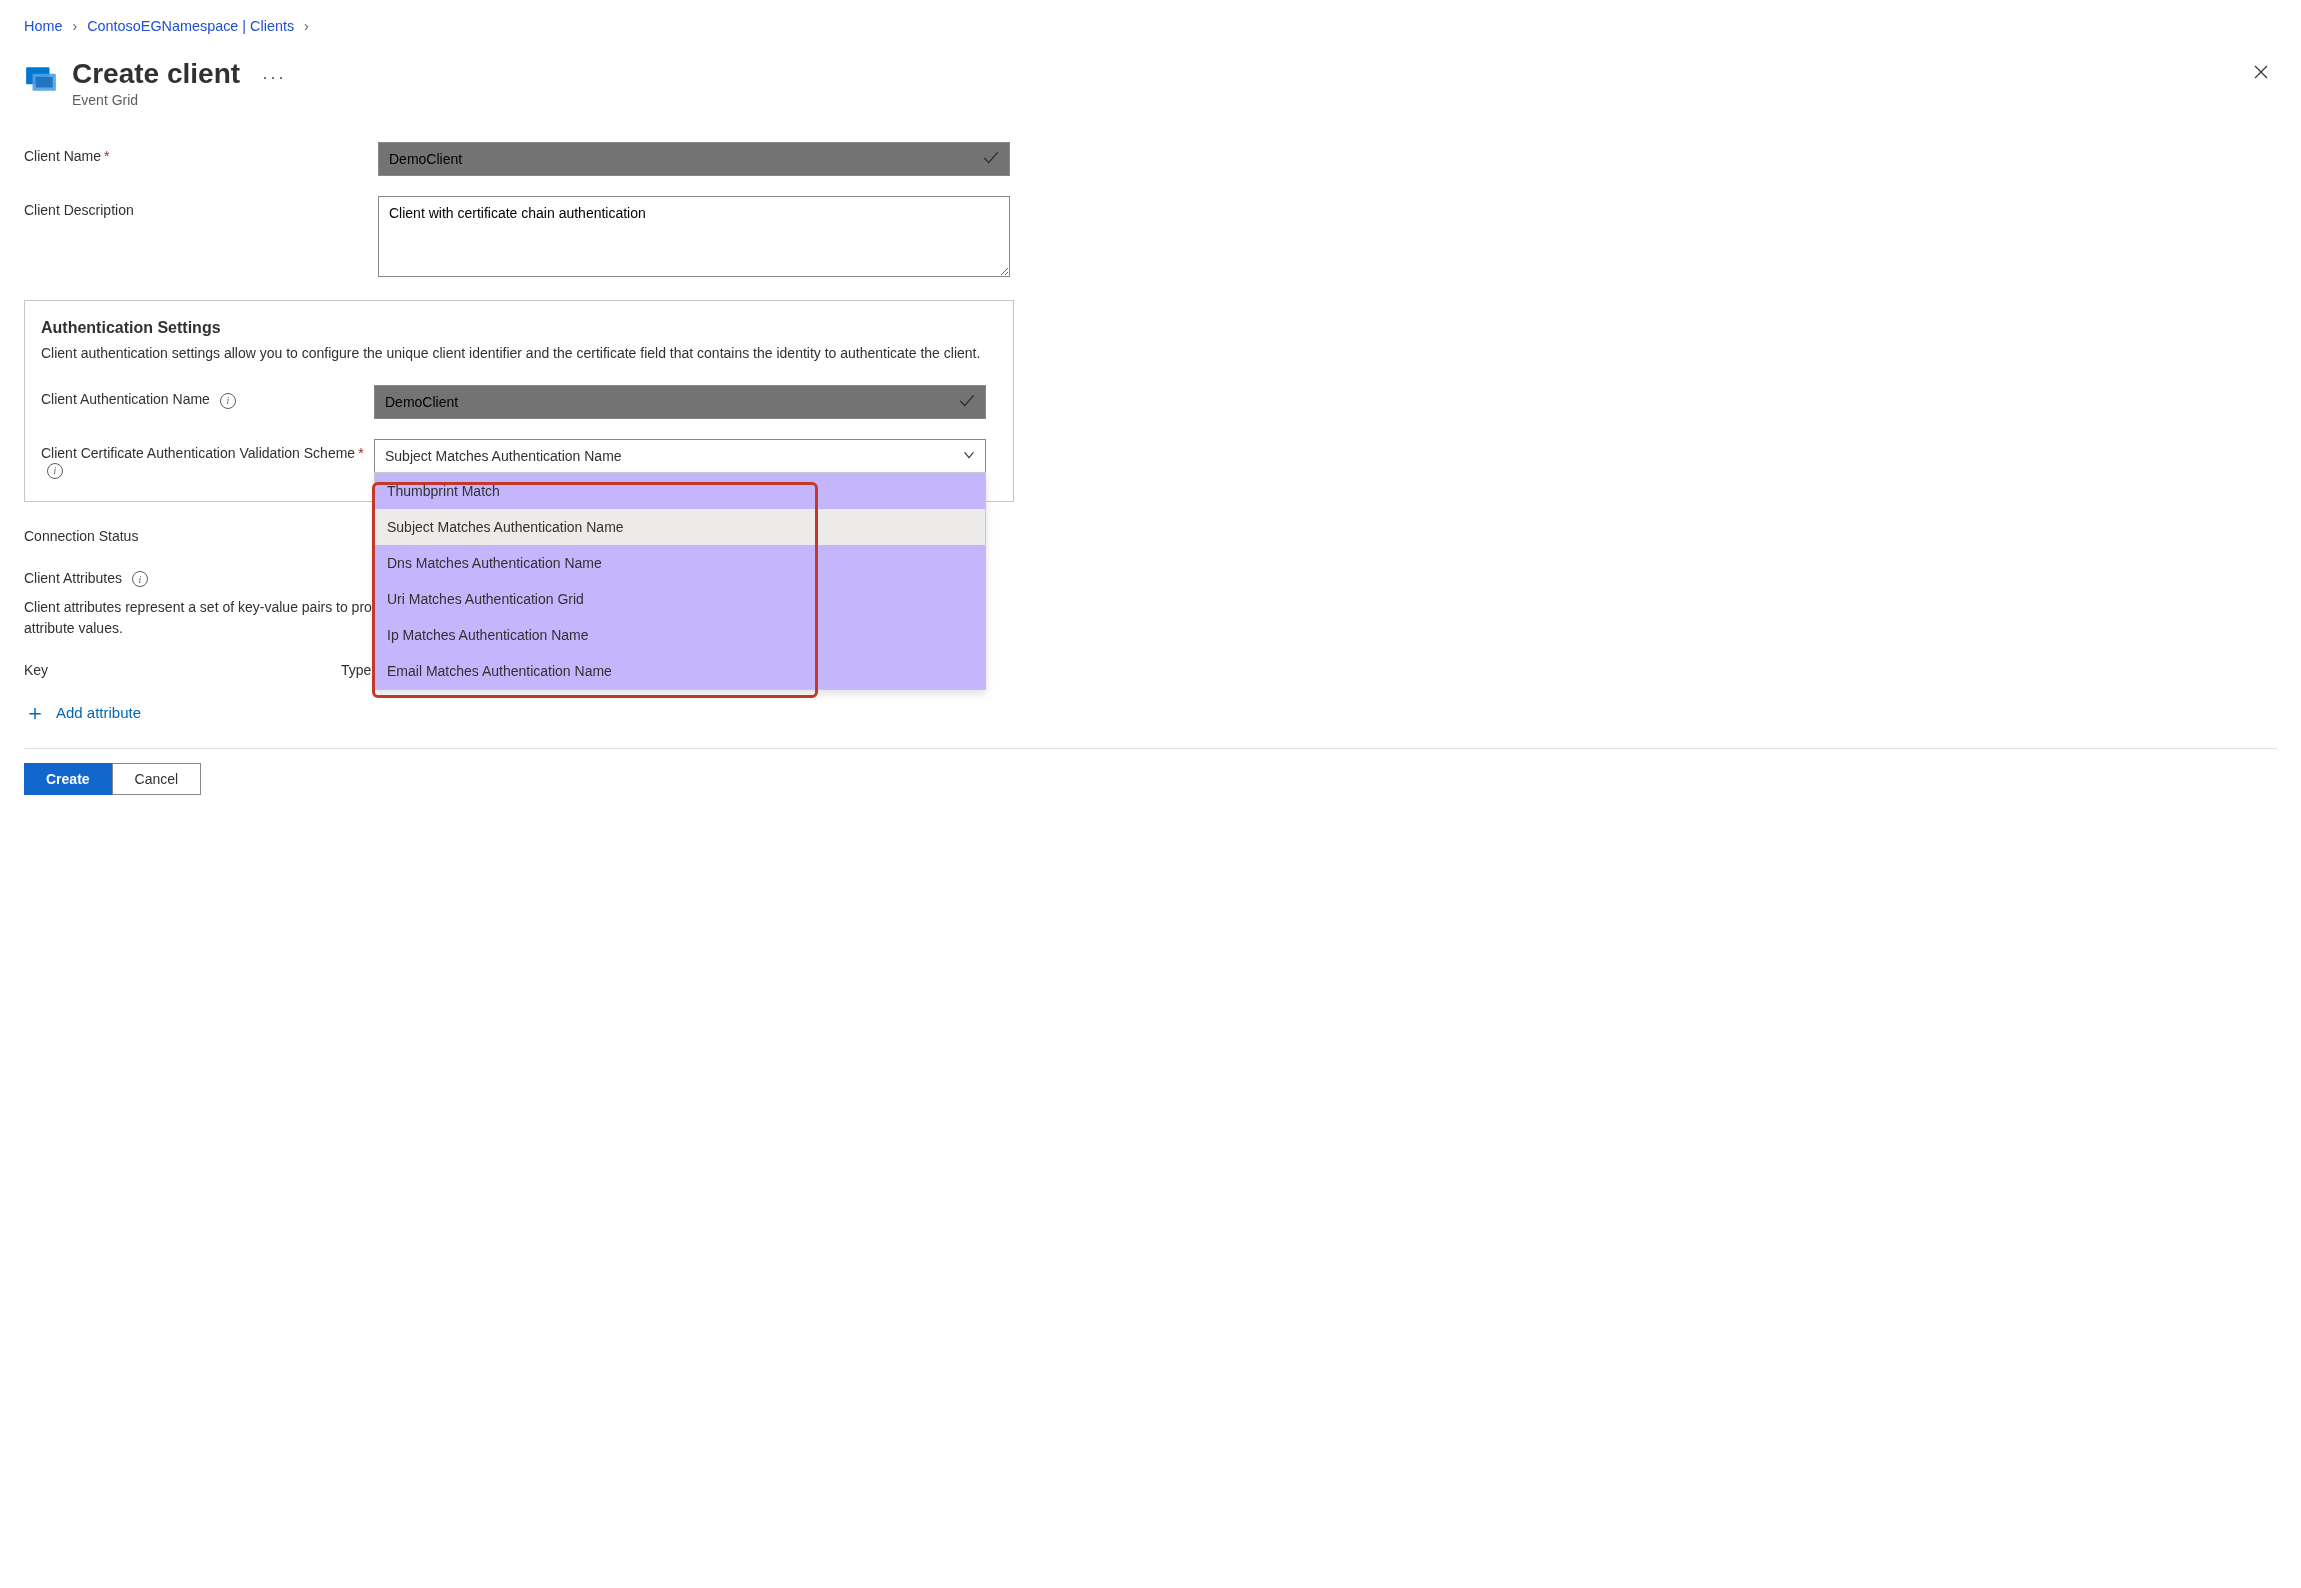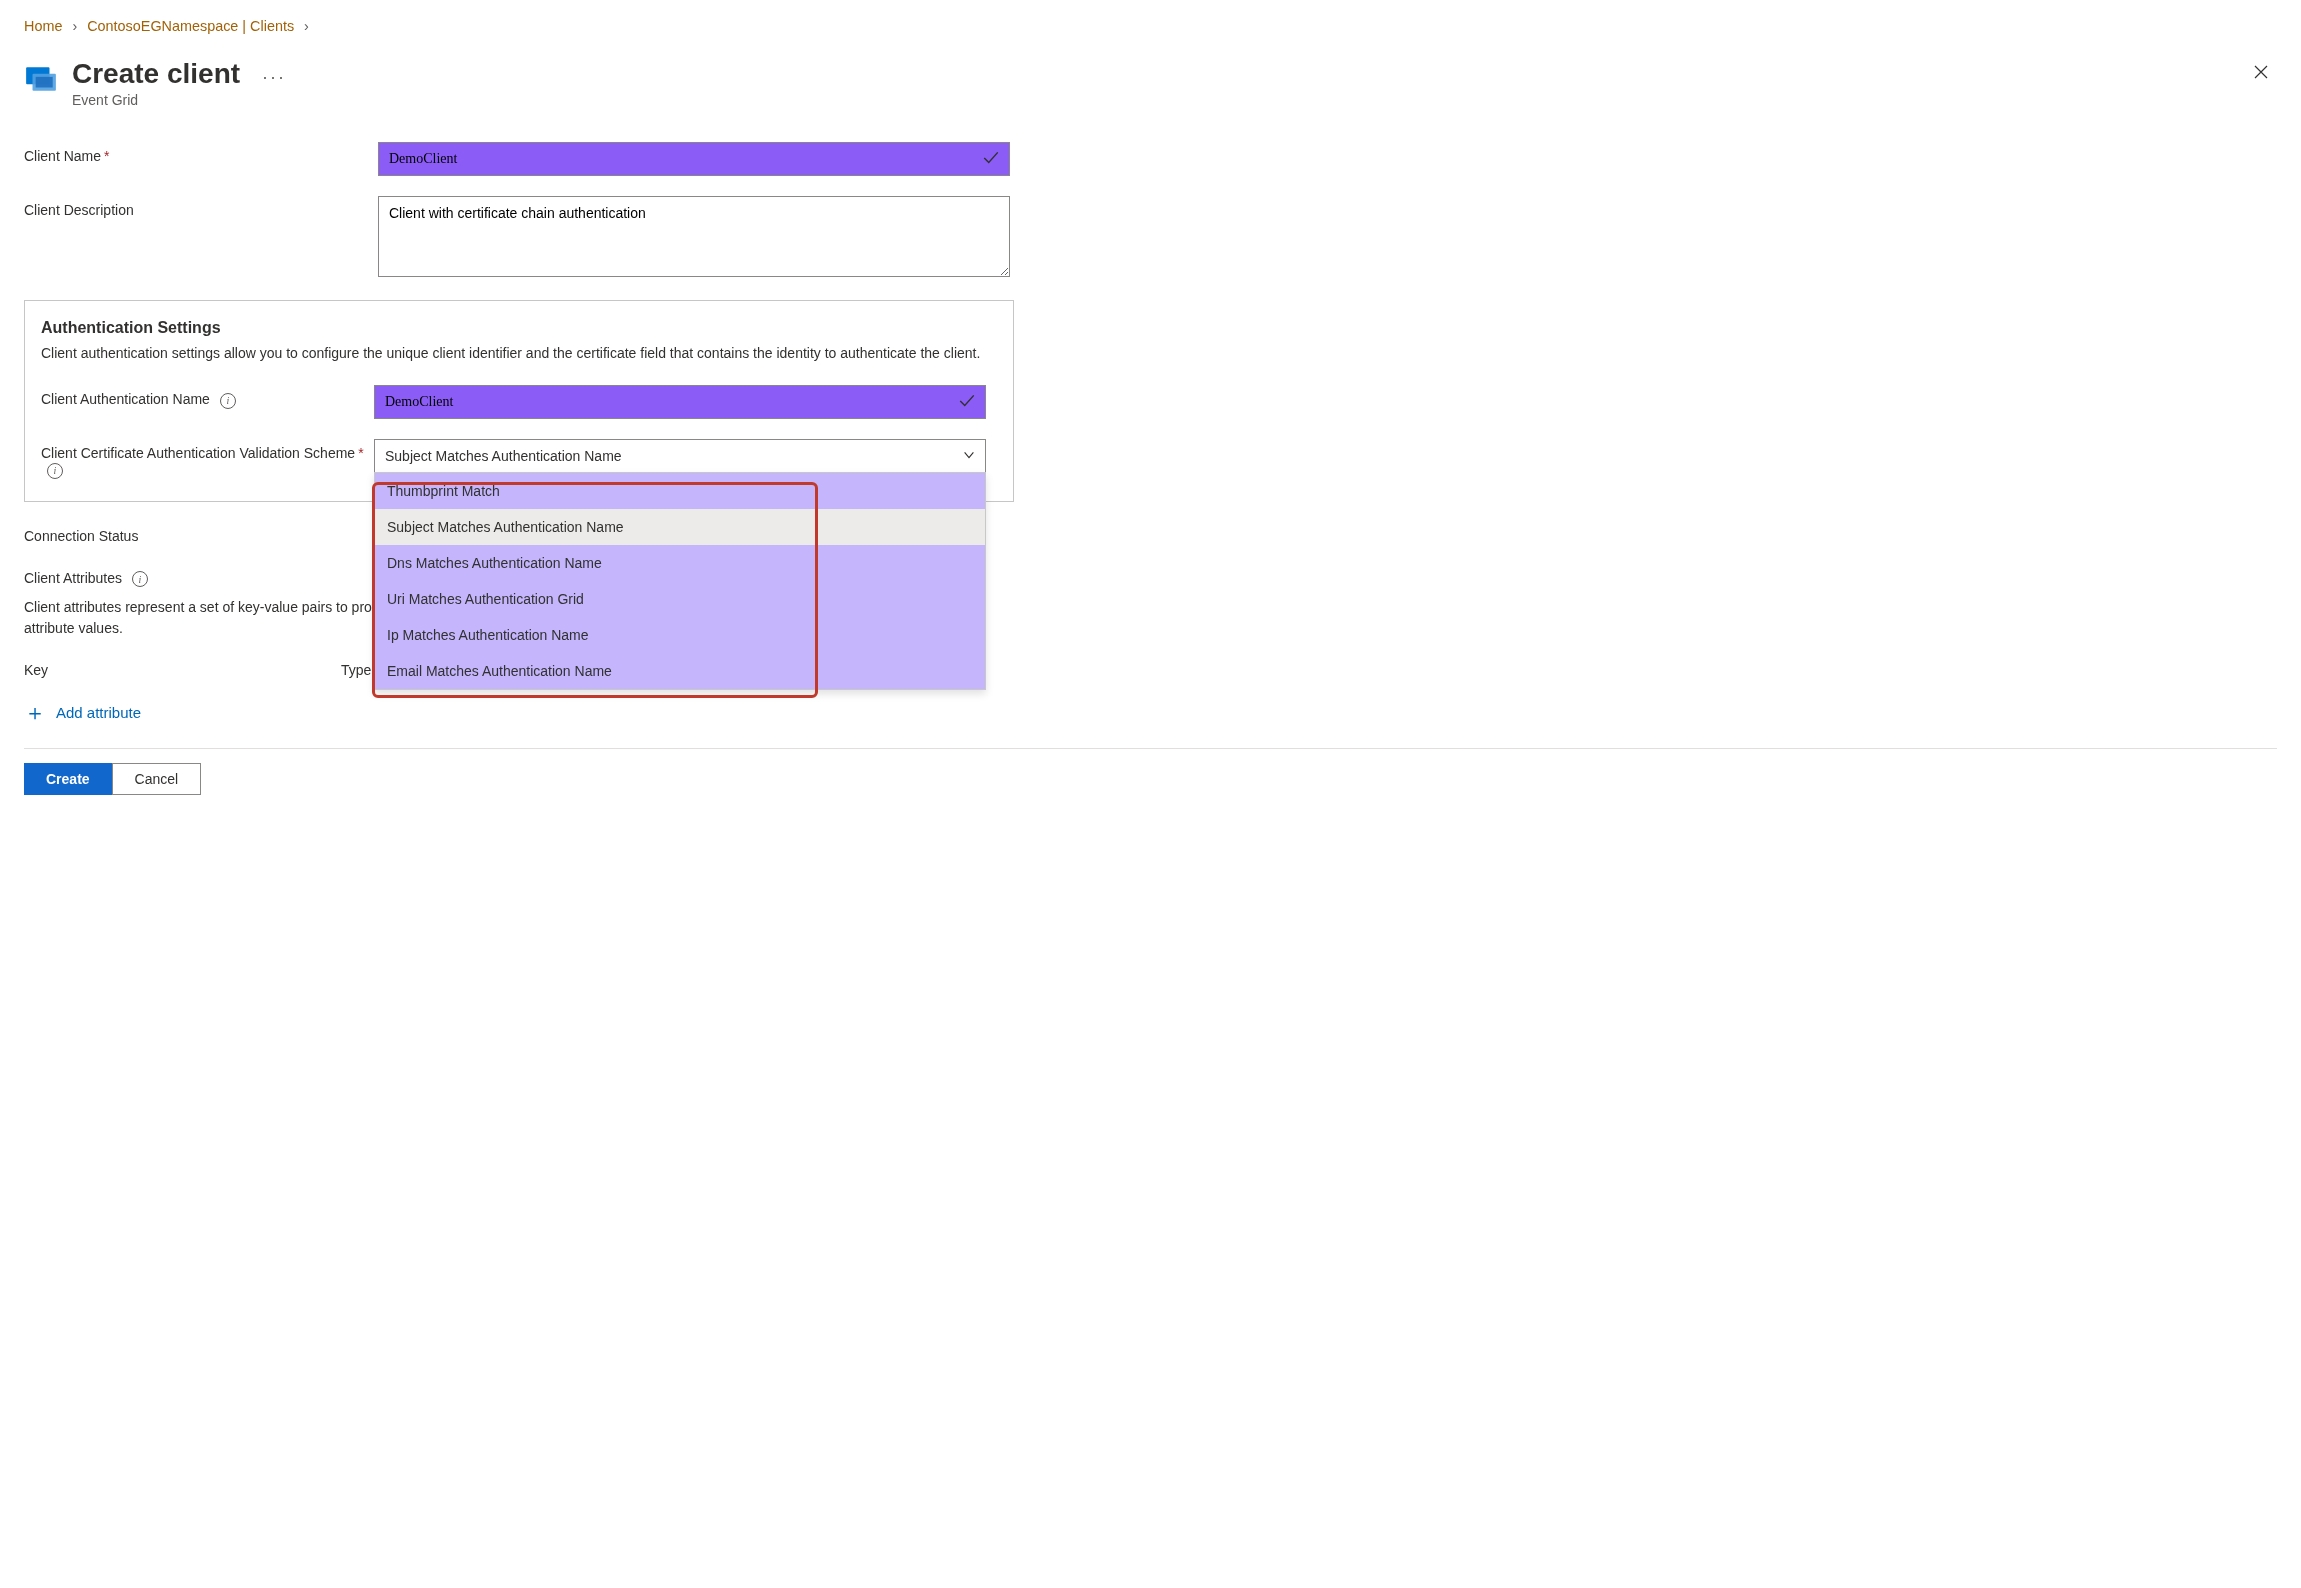--- a/index.html
+++ b/index.html
@@ -11,21 +11,21 @@
     background: #fff;
     padding: 18px 24px 0 24px;
   }
   .breadcrumb {
     display: flex;
     align-items: center;
     gap: 10px;
     font-size: 14.4px;
     margin-bottom: 24px;
   }
-  .breadcrumb a { color: #a16207; text-decoration: none; cursor: pointer; }
+  .breadcrumb a { color: #1d4ed8; text-decoration: none; cursor: pointer; }
   .breadcrumb .sep { color: #605e5c; }
   .header-row { display: flex; align-items: flex-start; }
   .header-icon {
     width: 34px; height: 34px; margin-right: 14px; margin-top: 4px;
     position: relative;
   }
   .header-icon svg { width: 34px; height: 34px; }
   .header-text h1 {
     margin: 0; font-size: 28px; font-weight: 600; color: #323130;
     display: inline-block;
@@ -37,22 +37,22 @@
   }
 
   .form-area { margin-top: 34px; max-width: 990px; }
   .field-row { display: flex; align-items: flex-start; margin-bottom: 20px; }
   .field-label { flex: 0 0 354px; font-size: 14px; color: #323130; padding-top: 6px;}
   .req { color: #a4262c; margin-left: 3px; }
   .field-input { flex: 1 1 auto; max-width: 632px; position: relative; }
 
   .txt-input {
     width: 100%; height: 34px; border: 1px solid #605e5c;
-    padding: 0 36px 0 10px; font-size: 14px; font-family: Liberation Serif, serif;
-    background: #8b5cf6;
+    padding: 0 36px 0 10px; font-size: 14px; font-family: Liberation Sans, sans-serif;
+    background: #737373;
   }
   .txt-input.valid { border-color: #8a8886; }
   .txt-area {
     width: 100%; height: 81px; border: 1px solid #8a8886;
     padding: 8px 10px; font-size: 14px; font-family: inherit; resize: both;
   }
   .check-icon {
     position: absolute; right: 10px; top: 7px; color:#323130; pointer-events:none;
   }
 

